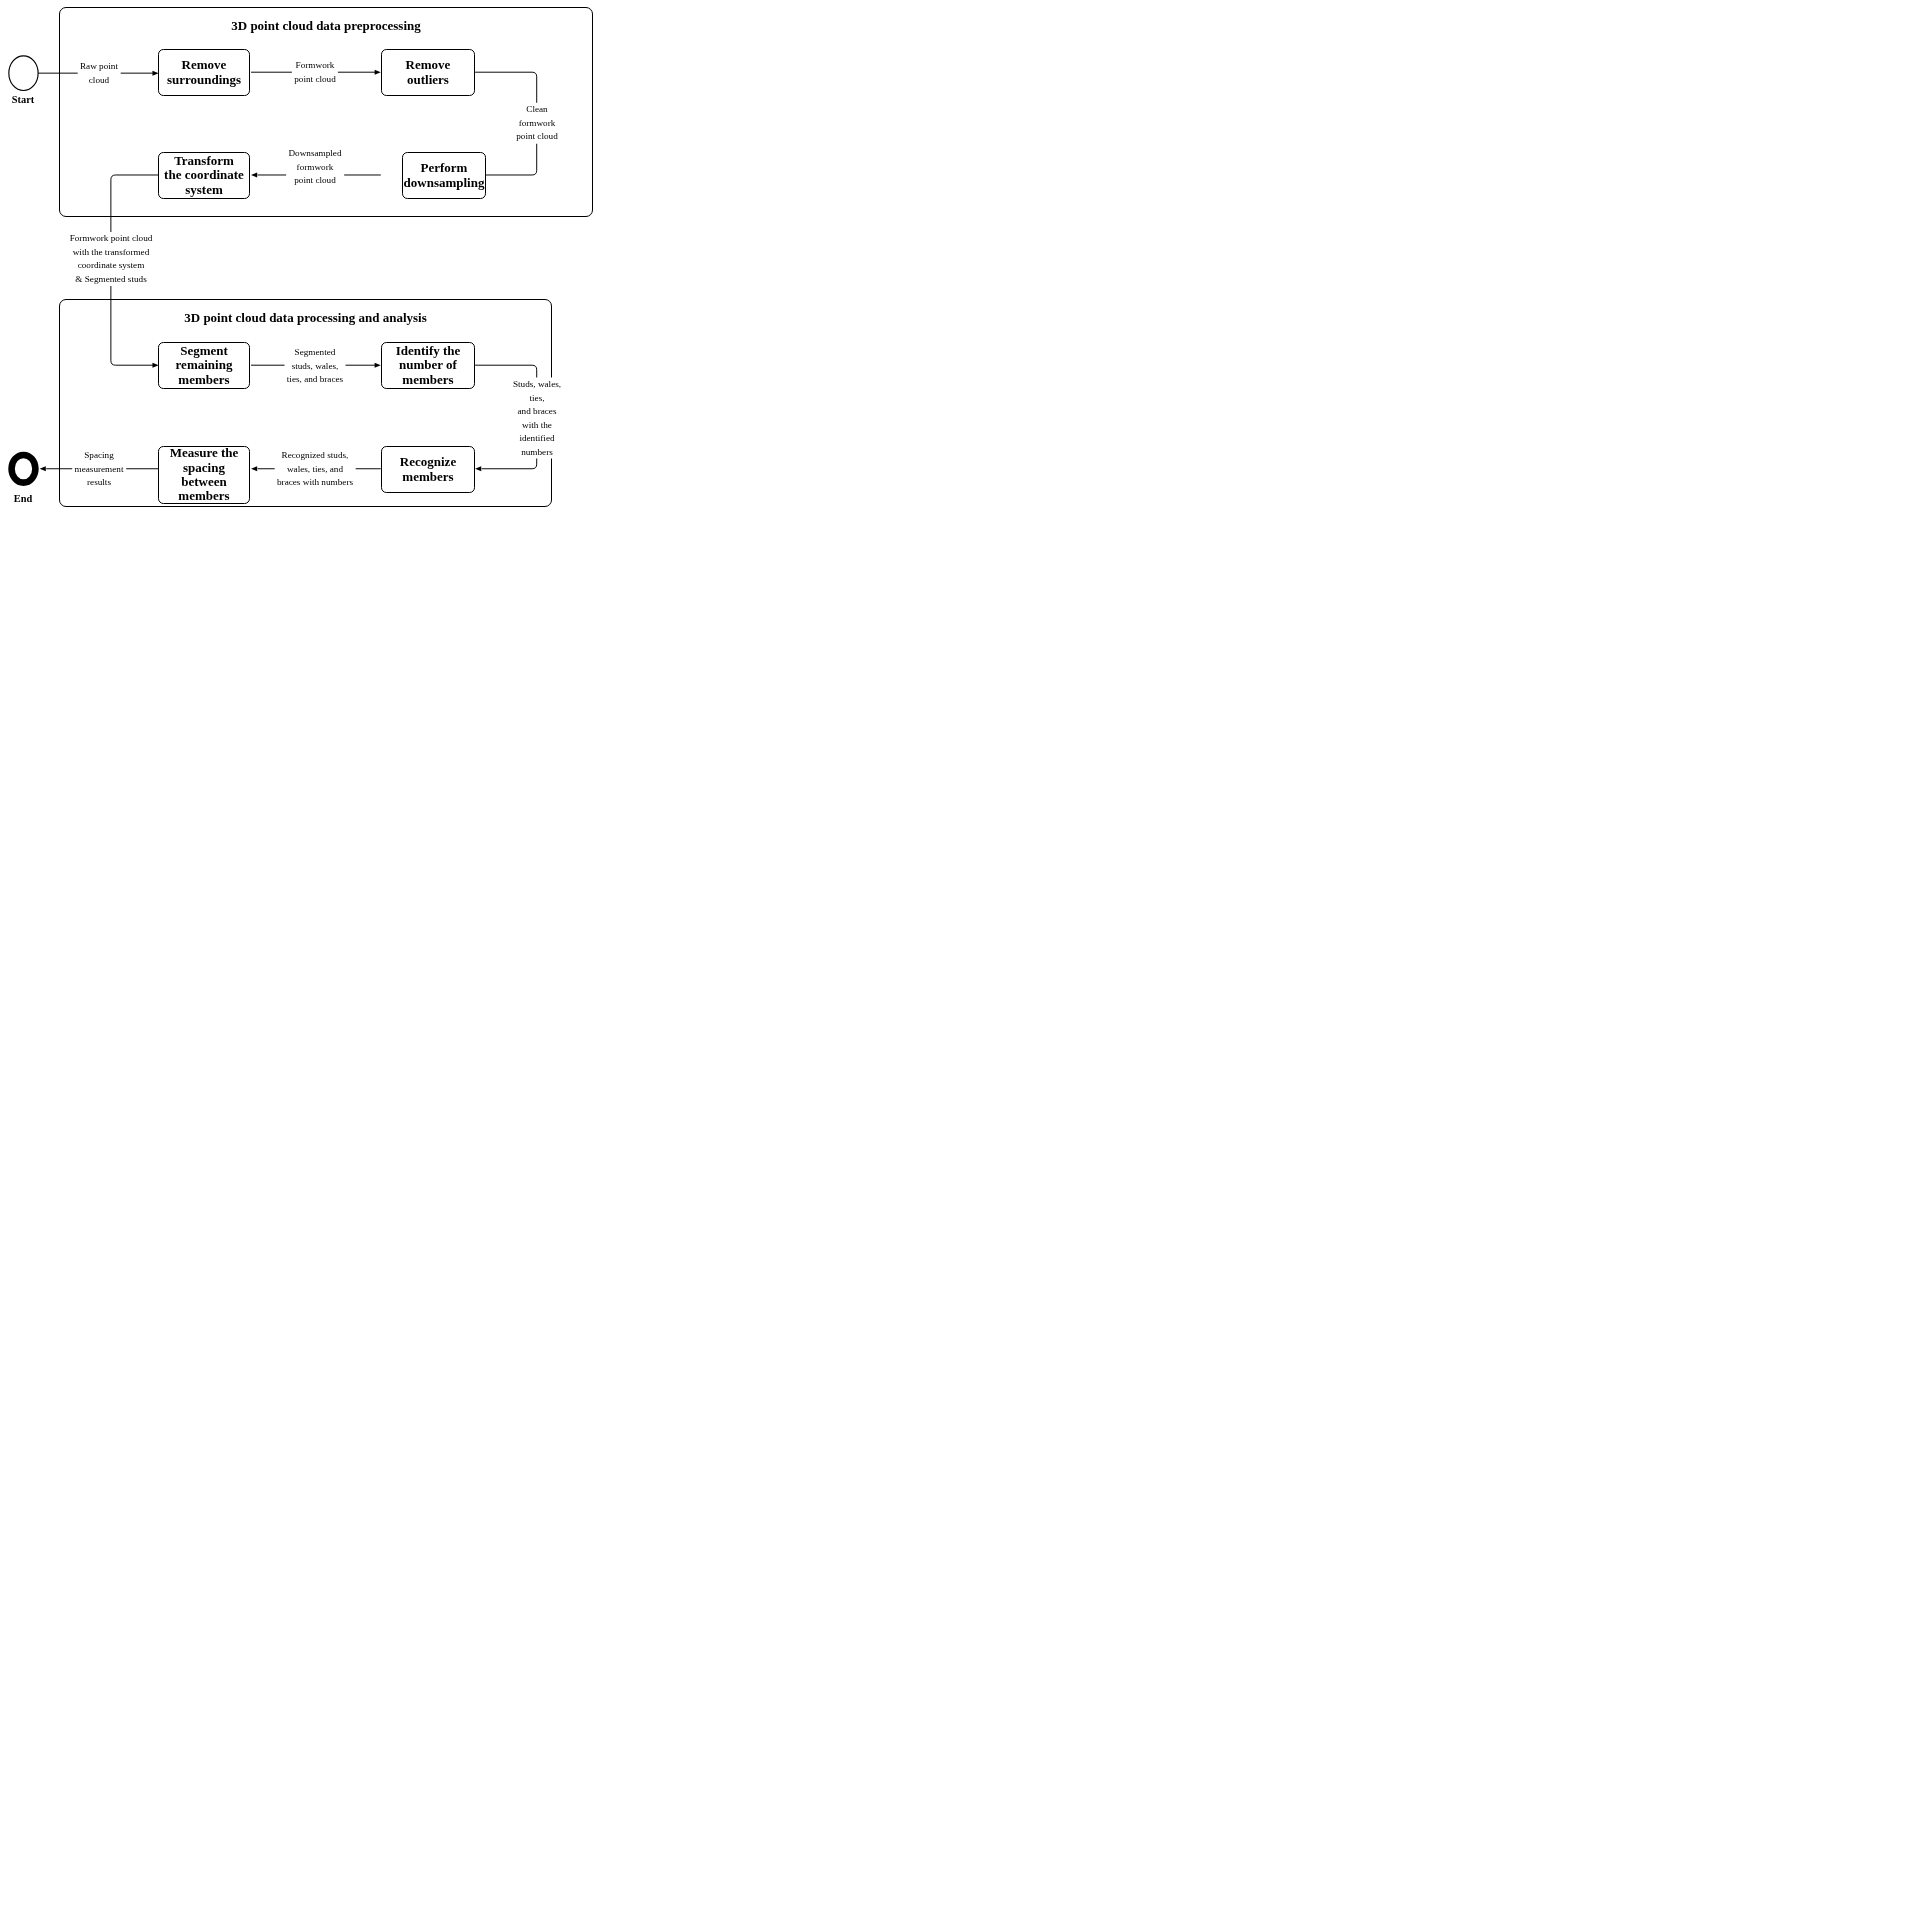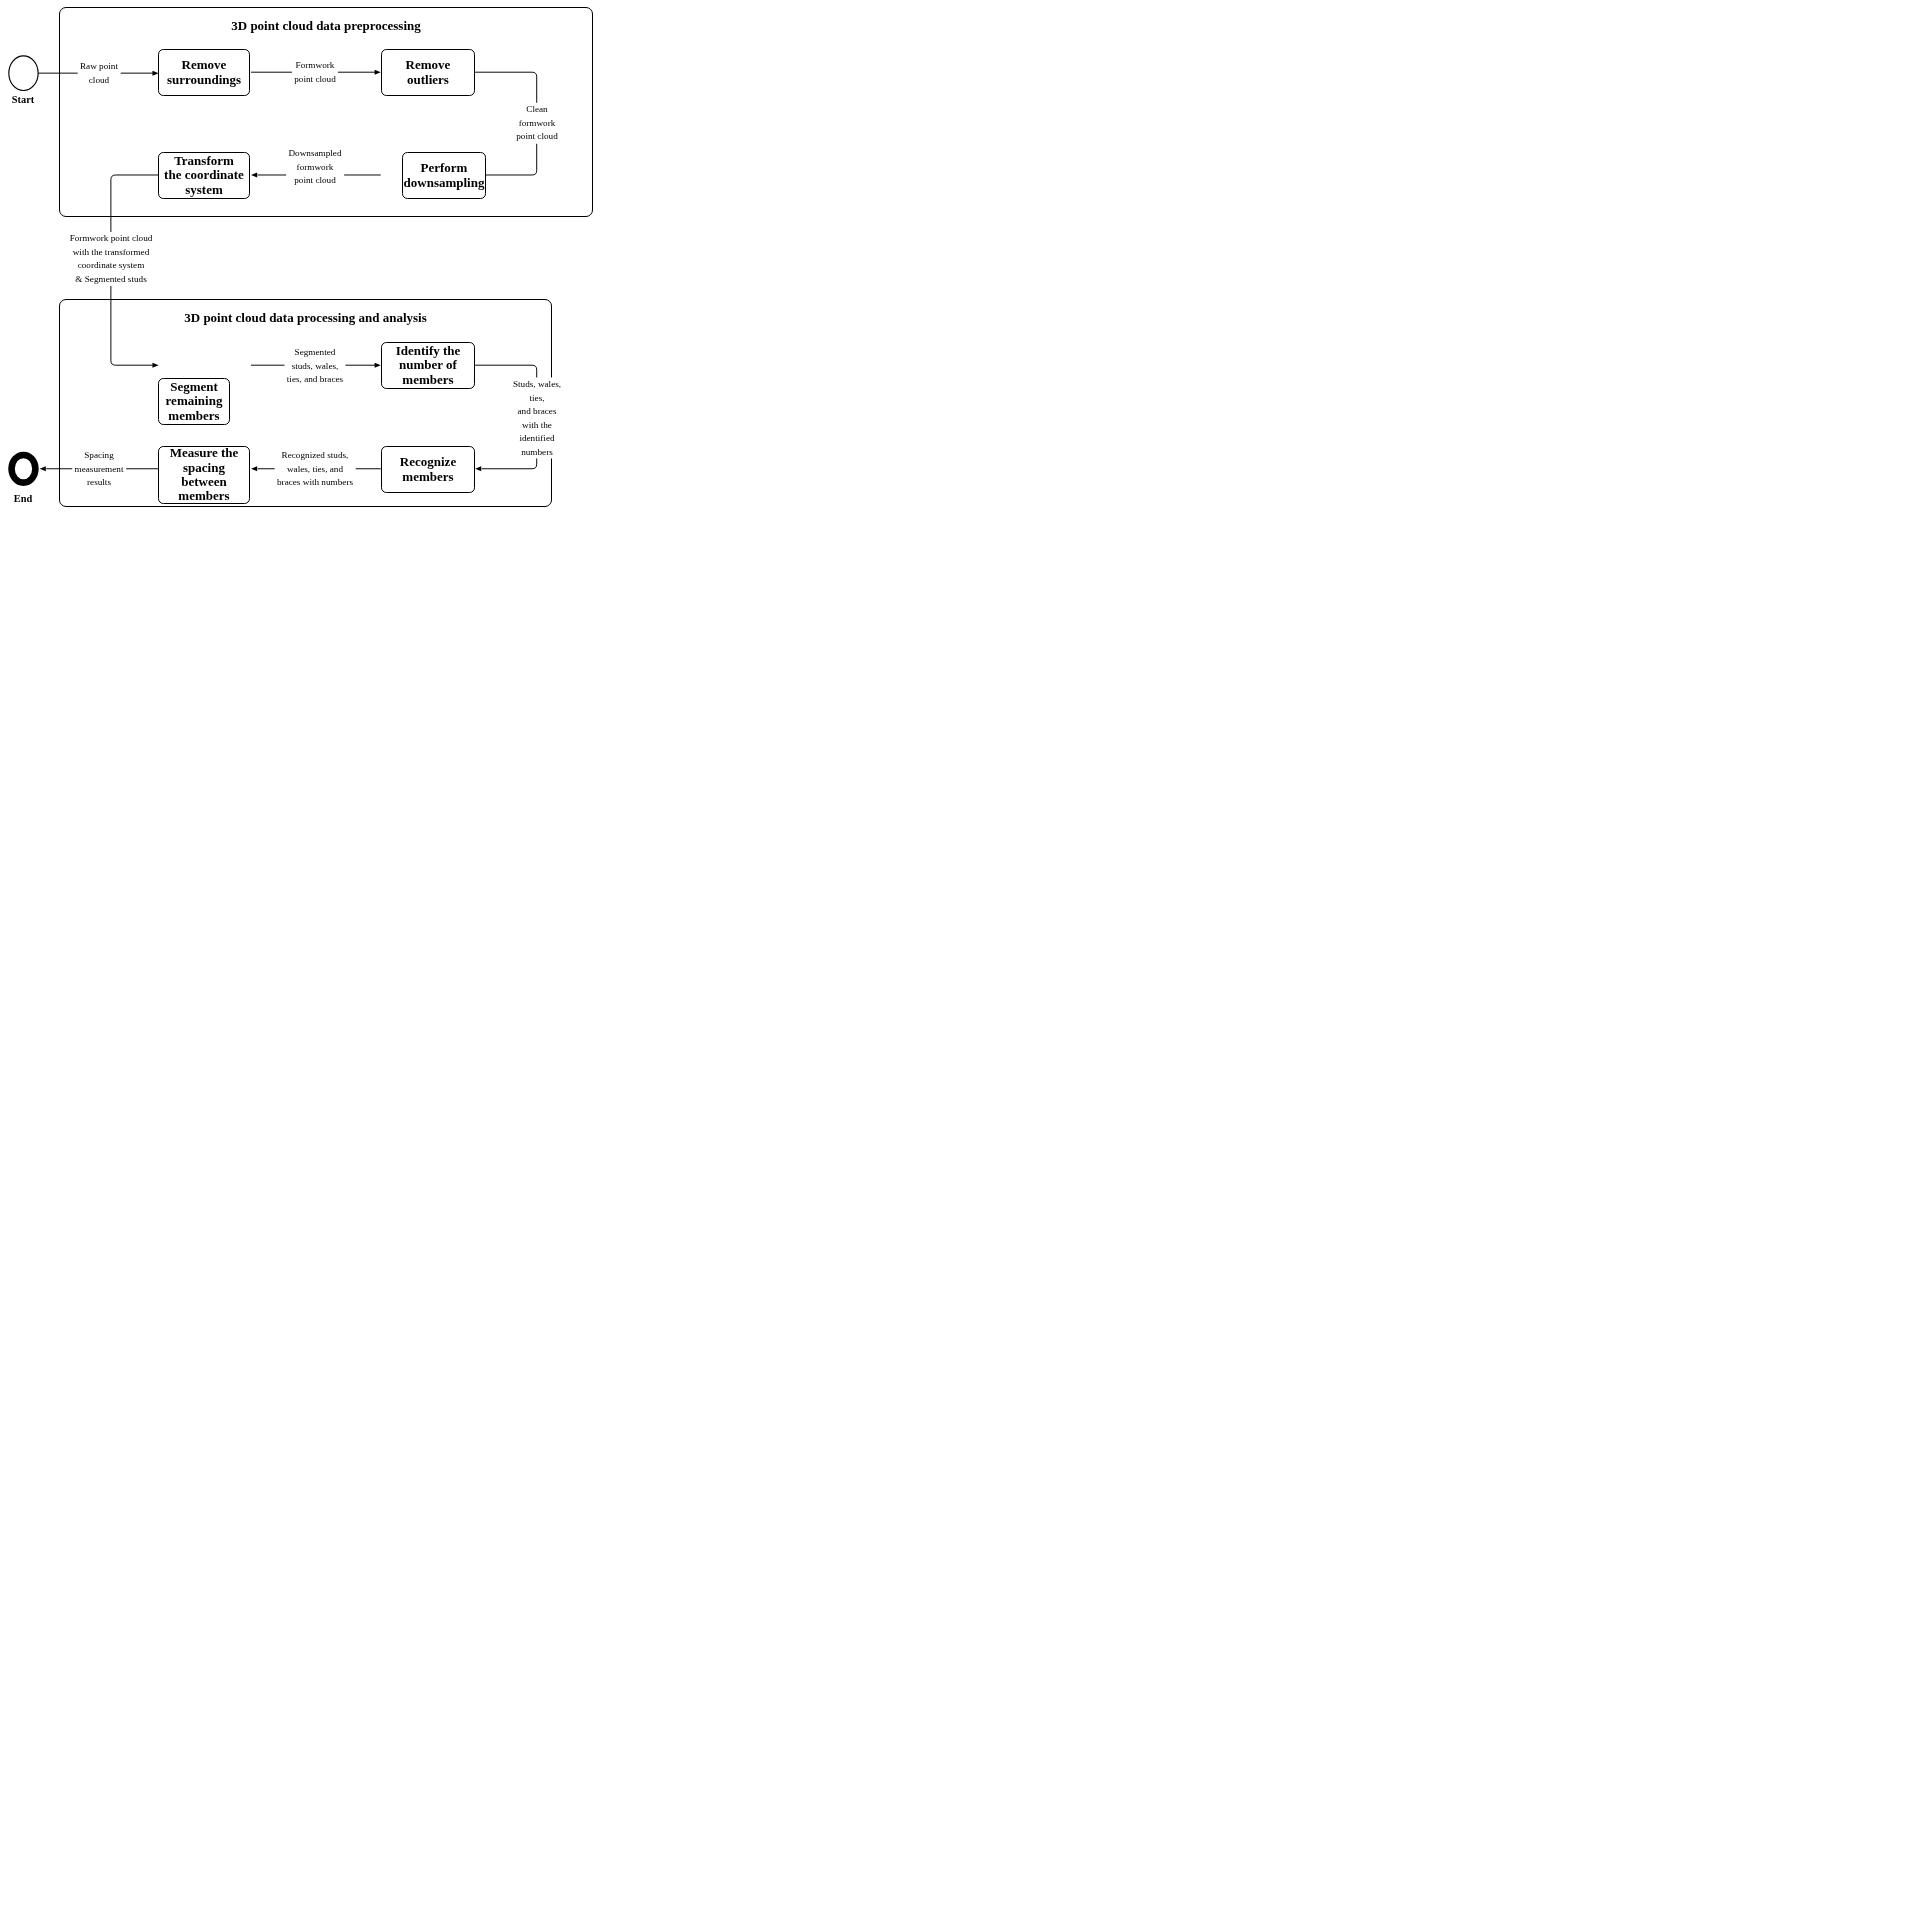--- a/index.html
+++ b/index.html
@@ -56,21 +56,21 @@
     font-weight: bold;
     font-size: 13px;
     line-height: 14.3px;
     white-space: pre-line;
     z-index: 3;
   }
   .b1 { left: 158px; top: 49px;  width: 92px; height: 47px; }
   .b2 { left: 381px; top: 49px;  width: 94px; height: 47px; }
   .b3 { left: 158px; top: 152px;  width: 92px; height: 47px; }
   .b4 { left: 402px; top: 152px;  width: 84px; height: 47px; }
-  .b5 { left: 158px; top: 342px;  width: 72px; height: 47px; margin-top: 36px; }
+  .b5 { left: 158px; top: 342px;  width: 92px; height: 47px; }
   .b6 { left: 381px; top: 342px;  width: 94px; height: 47px; }
   .b7 { left: 158px; top: 446px; width: 92px; height: 58px; }
   .b8 { left: 381px; top: 446px; width: 94px; height: 47px; }
   .edge-label {
     position: absolute;
     transform: translate(-50%, -50%);
     background: #ffffff;
     text-align: center;
     font-size: 9.2px;
     line-height: 13.5px;

